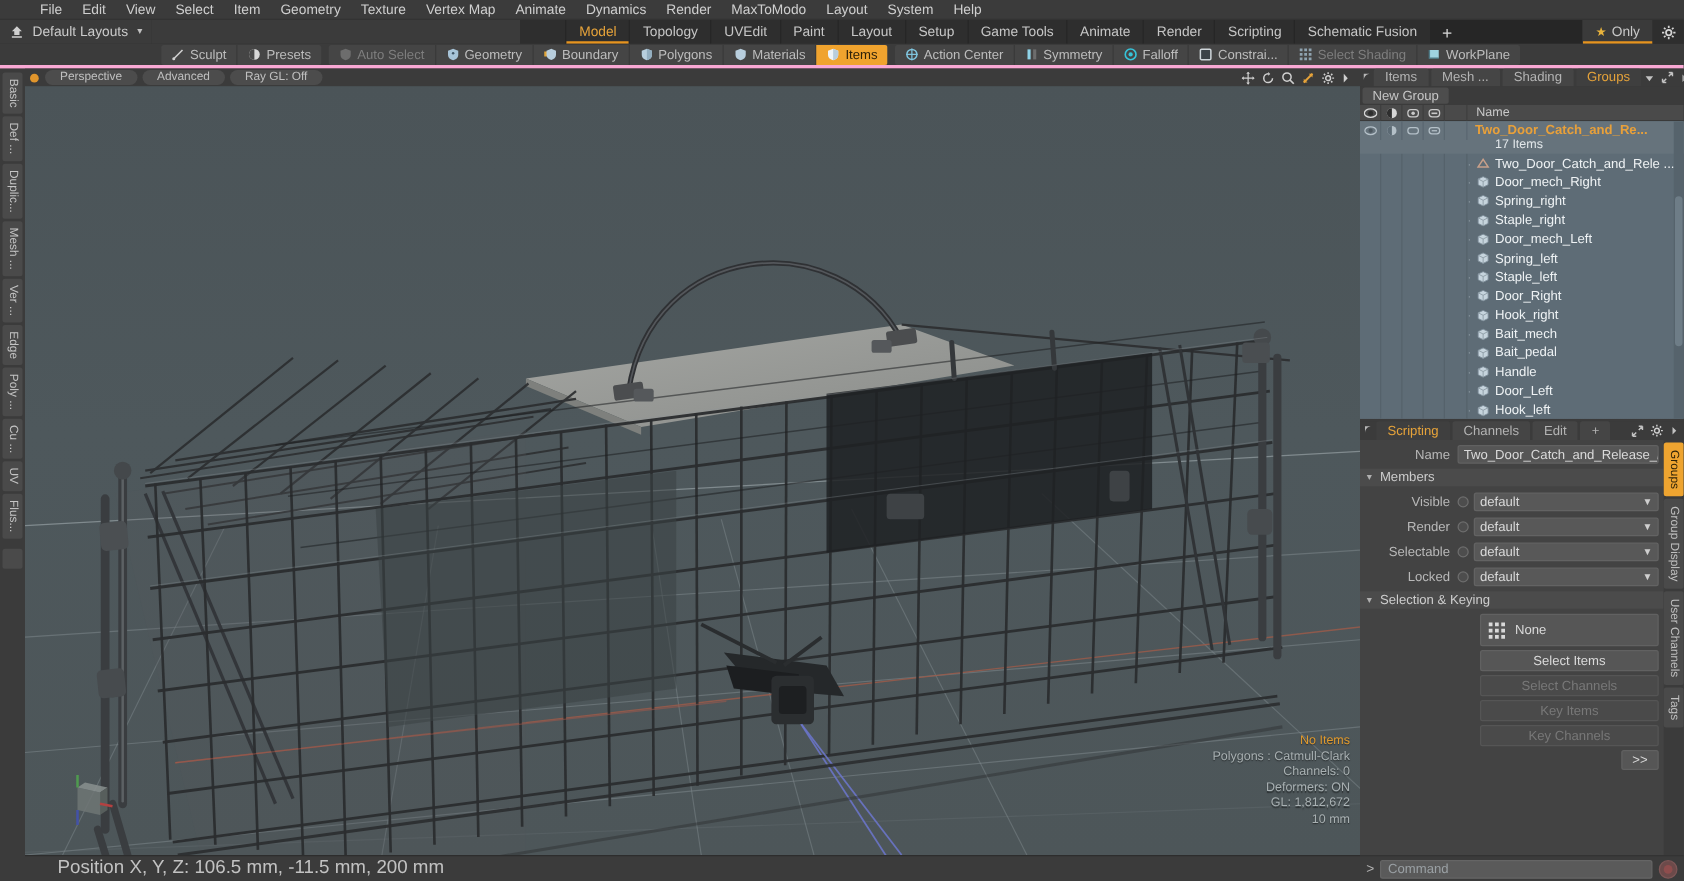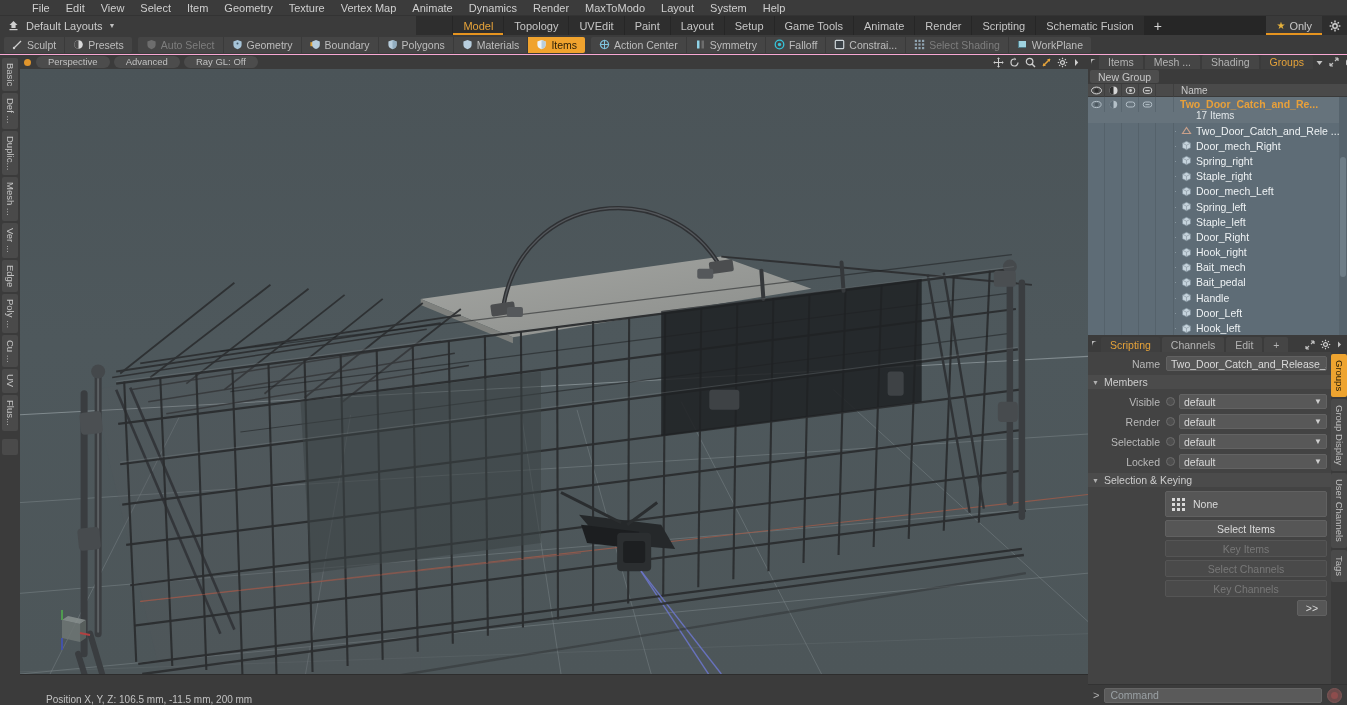--- a/index.html
+++ b/index.html
@@ -44,21 +44,21 @@
   .lb-only {
     display: flex; align-items: center; gap: 4px; padding: 0 10px;
     background: #3a3a3a; color: #c8c8c8; box-shadow: inset 0 -2px 0 #e6941f;
   }
   .star { color: #e8b33c; font-size: 10px; }
   .lb-gear { display: flex; align-items: center; padding: 0 7px; background: #2e2e2e; }
 
   
   .toolbar {
     height: 20px; background: #3b3b3b; display: flex; align-items: center; flex: 0 0 auto;
-    padding-left: 4px; gap: 0; border-bottom: 1px solid #f9a8d4;
+    padding-left: 4px; gap: 0; border-bottom: 3px solid #f9a8d4; justify-content: center;
   }
   .tb-group { display: flex; align-items: stretch; height: 16px; background: #454545; border-radius: 2px; margin-right: 6px; overflow: hidden; }
   .tb-btn {
     display: flex; align-items: center; gap: 4px; padding: 0 8px; font-size: 10.5px; color: #bdbdbd;
     border-right: 1px solid #3a3a3a; white-space: nowrap;
   }
   .tb-btn:last-child { border-right: none; }
   .tb-btn.dim { color: #7e7e7e; }
   .tb-btn.active { background: #f0a32e; color: #2d2109; }
 
@@ -93,22 +93,22 @@
 
   .viewport { position: relative; flex: 1 1 auto; overflow: hidden; background: #4c5558; }
   .vp-stats {
     position: absolute; right: 8px; bottom: 22px; text-align: right; font-size: 10px;
     color: #a8b0b2; line-height: 12.5px; text-shadow: 0 1px 1px rgba(0,0,0,.5);
   }
   .vp-stats .noitems { color: #e09a2e; }
   .vp-gizmo { position: absolute; left: 30px; bottom: 20px; width: 46px; height: 46px; }
 
   .statusbar {
-    height: 31px; background: #3b3b3b; display: flex; align-items: flex-end;
-    padding-left: 26px; font-size: 10px; color: #c2c2c2; flex: 0 0 auto;
+    height: 21px; background: #3b3b3b; display: flex; align-items: flex-start;
+    padding-left: 26px; font-size: 15px; color: #c2c2c2; flex: 0 0 auto;
     border-top: 1px solid #2d2d2d;
   }
 
   
   .rightpanel { width: 259px; background: #3b3b3b; display: flex; flex-direction: column; flex: 0 0 auto; }
 
   .panel-tabs { height: 14px; display: flex; align-items: stretch; background: #3b3b3b; padding-left: 2px; }
   .pt-caret { width: 11px; display: flex; align-items: center; justify-content: center; }
   .pt {
     padding: 0 9px; display: flex; align-items: center; font-size: 10.5px; color: #b4b4b4;
@@ -185,21 +185,21 @@
   .dd .caret { font-size: 8px; color: #cfcfcf; }
 
   .section-head {
     display: flex; align-items: center; height: 14px; background: #4b4b4b; margin: 3px 0 4px 0;
     font-size: 10.5px; color: #cdcdcd; padding-left: 4px;
   }
   .section-head .tri { font-size: 7px; margin-right: 5px; color: #b0b0b0; }
 
   .btn-row { display: flex; justify-content: flex-end; padding-right: 4px; margin-bottom: 3px; }
   .pbtn {
-    width: 162px; height: 17px; background: #565656; border: 1px solid #616161; border-radius: 2px;
+    width: 143px; height: 17px; background: #565656; border: 1px solid #616161; border-radius: 2px;
     display: flex; align-items: center; justify-content: center; color: #dadada; font-size: 10.5px;
   }
   .pbtn.dim { color: #787878; background: #4a4a4a; border-color: #555; }
   .pbtn.tall { height: 26px; justify-content: flex-start; padding-left: 6px; gap: 8px; }
   .pbtn.small { width: 30px; height: 16px; }
   .dots { display: grid; grid-template-columns: repeat(3, 3px); gap: 2px; }
   .dots i { width: 3px; height: 3px; background: #d8d8d8; display: block; }
 
   .cmdbar { height: 21px; background: #3b3b3b; display: flex; align-items: center; gap: 5px; padding: 0 5px; flex: 0 0 auto; border-top: 1px solid #333; }
   .cmd-gt { color: #b0b0b0; font-size: 11px; }
@@ -708,20 +708,28 @@
           <svg width="46" height="46" viewBox="0 0 46 46">
             <path d="M12 12 L30 16 L30 34 L12 30 Z" fill="#6f7674" opacity=".85"></path>
             <path d="M12 12 L18 8 L36 12 L30 16 Z" fill="#8a918f" opacity=".85"></path>
             <path d="M30 16 L36 12 L36 30 L30 34 Z" fill="#5d6462" opacity=".85"></path>
             <line x1="12" y1="12" x2="12" y2="2" stroke="#4f9b4f" stroke-width="2"></line>
             <line x1="12" y1="30" x2="12" y2="42" stroke="#4352a8" stroke-width="2"></line>
             <line x1="30" y1="25" x2="40" y2="27" stroke="#b34141" stroke-width="2"></line>
           </svg>
         </div>
 
+        <div class="vp-stats">
+          <div class="noitems">No Items</div>
+          <div>Polygons : Catmull-Clark</div>
+          <div>Channels: 0</div>
+          <div>Deformers: ON</div>
+          <div>GL: 1,812,672</div>
+          <div>10 mm</div>
+        </div>
       </div>
 
       <div class="statusbar">
         <span>Position X, Y, Z:   106.5 mm, -11.5 mm, 200 mm</span>
       </div>
     </div>
 
     <div class="rightpanel">
 
       <div class="panel-tabs">
@@ -1090,24 +1098,24 @@
                   <i></i>
                 </span>
               <span>None</span>
             </span>
           </div>
 
           <div class="btn-row">
             <span class="pbtn">Select Items</span>
           </div>
           <div class="btn-row">
+            <span class="pbtn dim">Select Channels</span>
+          </div>
+          <div class="btn-row">
             <span class="pbtn dim">Key Items</span>
-          </div>
-          <div class="btn-row">
-            <span class="pbtn dim">Select Channels</span>
           </div>
           <div class="btn-row">
             <span class="pbtn dim">Key Channels</span>
           </div>
           <div class="btn-row">
             <span class="pbtn small">&gt;&gt;</span>
           </div>
         </div>
 
         <div class="rightstrip">

